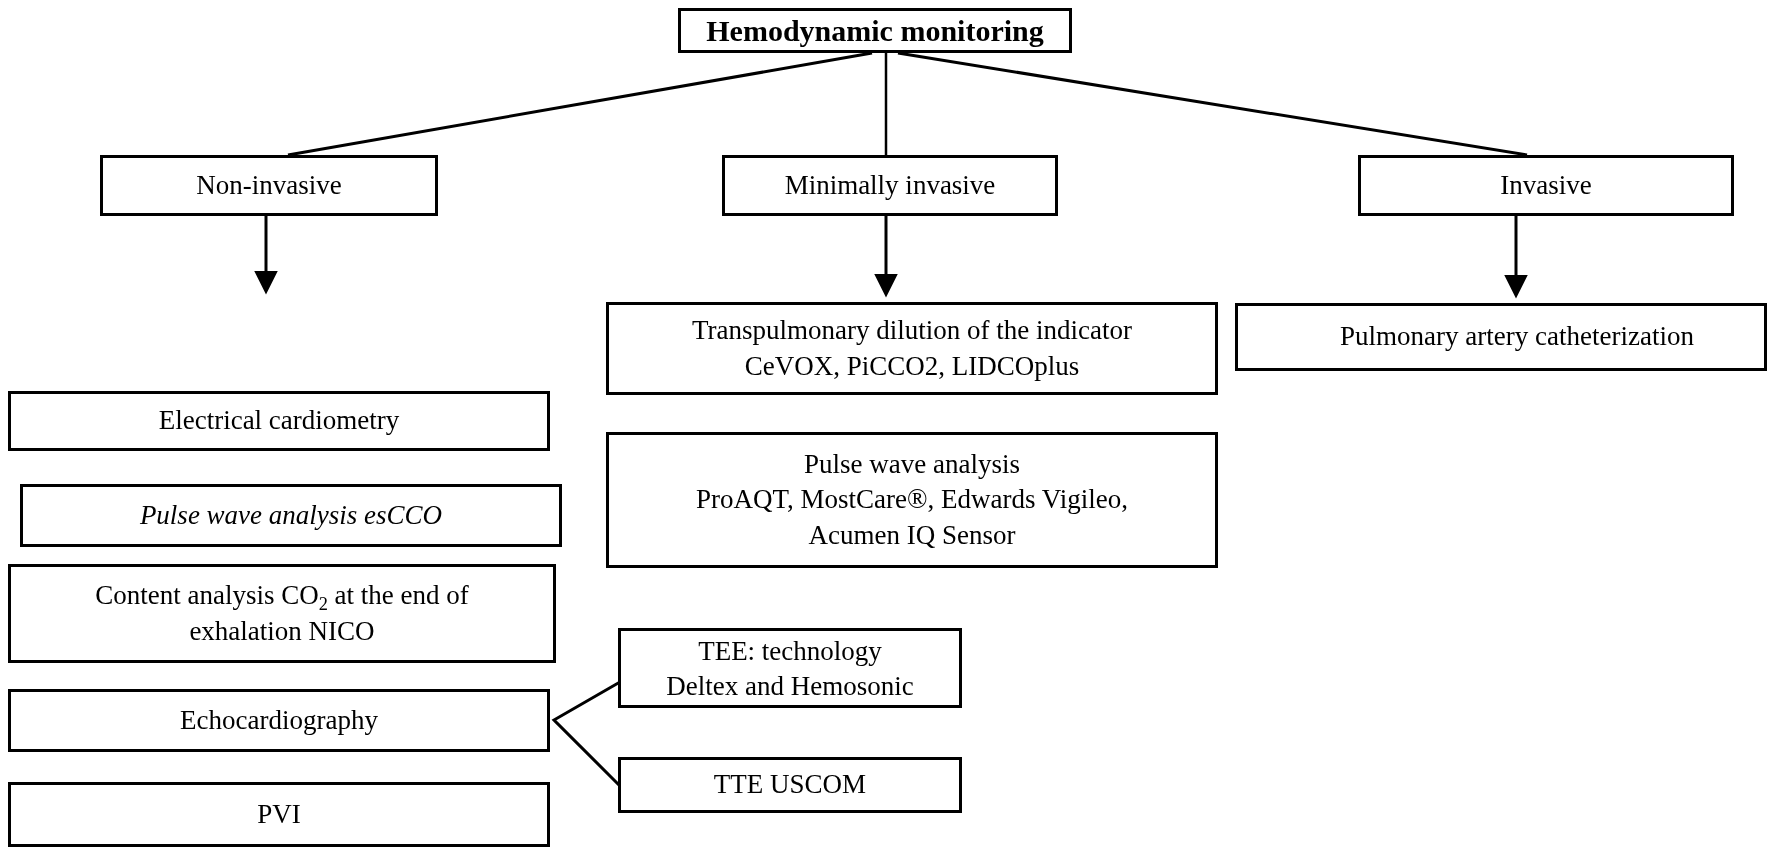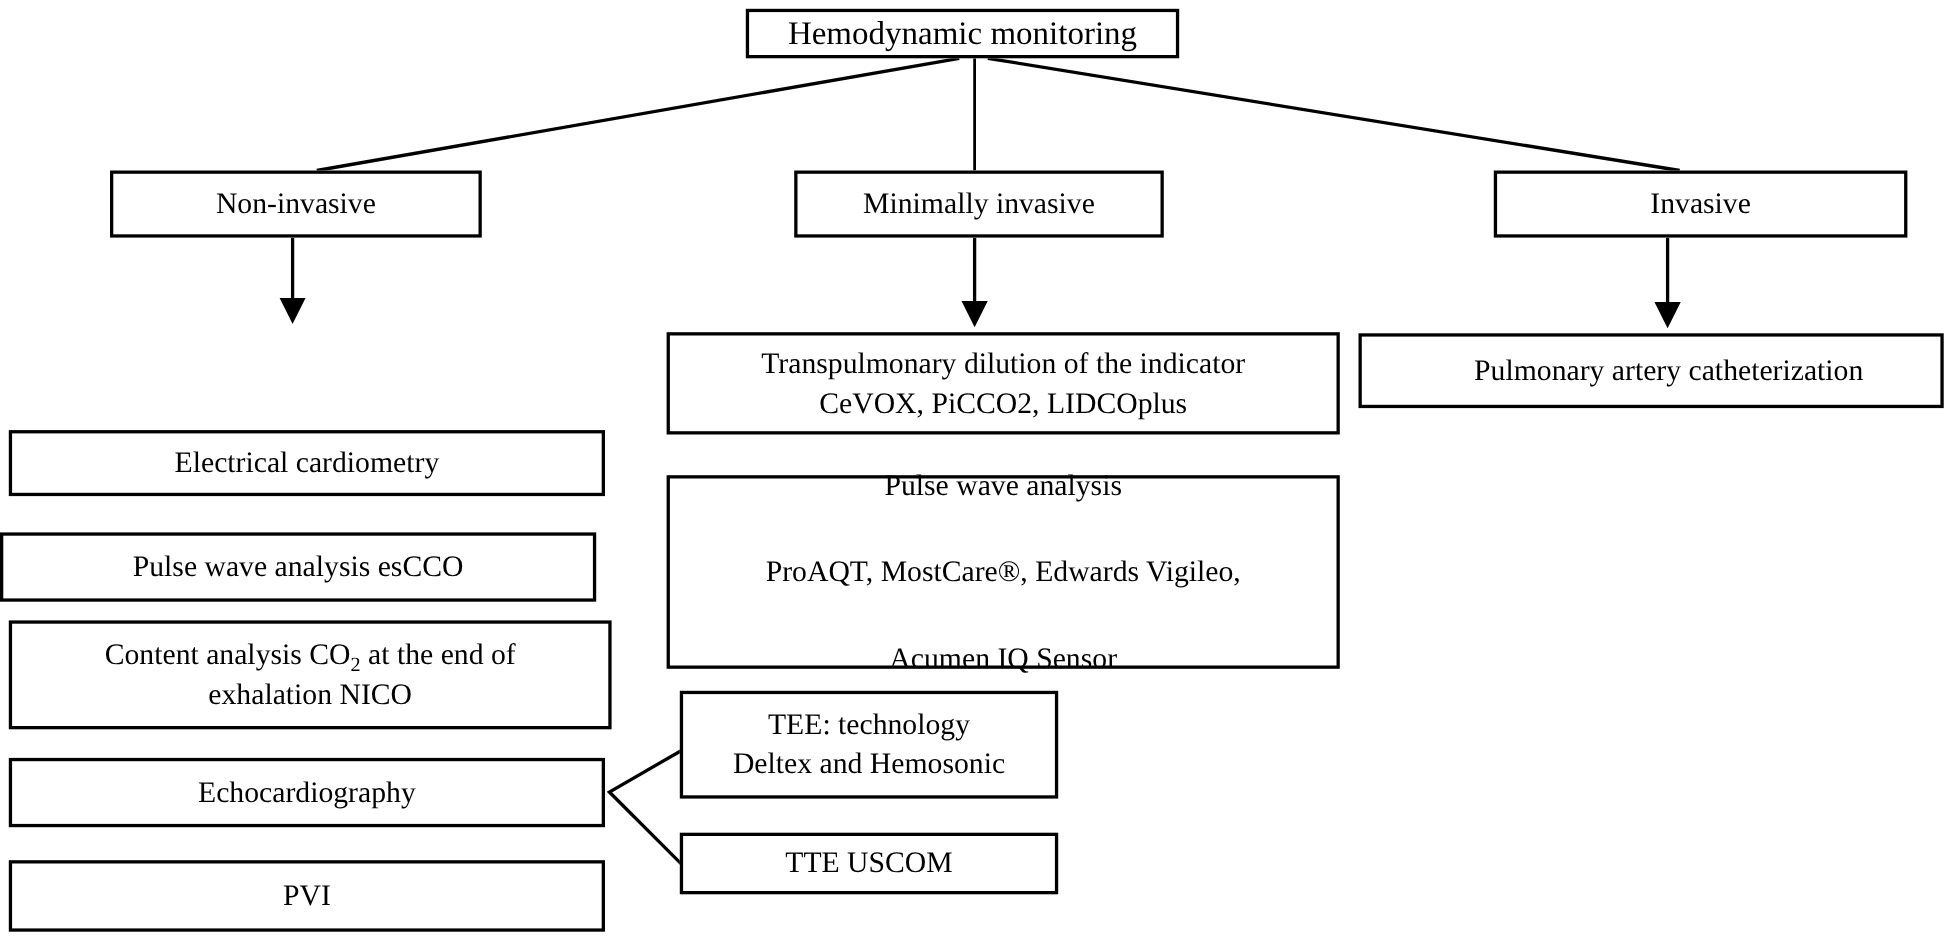--- a/index.html
+++ b/index.html
@@ -11,21 +11,21 @@
     font-family:"Liberation Serif","DejaVu Serif",serif; color:var(--text);
     overflow:hidden;
   }
   #edges{position:absolute; left:0; top:0; width:1772px; height:851px; color:var(--line);}
   .box{
     position:absolute; box-sizing:border-box;
     background:var(--box-fill); border:3px solid var(--border);
     display:flex; flex-direction:column; align-items:center; justify-content:center;
     text-align:center; font-size:27px; line-height:1.32; white-space:nowrap;
   }
-  .box.root{border-width:3px; font-size:30px;}
+  .box.root{border-width:3px; font-size:30px;font-weight:bold;}
   .ln{display:block;}
   sub{font-size:0.68em; line-height:0;}
 </style>
 </head>
 <body>
 
 <div id="canvas">
 
   <svg id="edges" viewBox="0 0 1772 851" xmlns="http://www.w3.org/2000/svg" aria-hidden="true">
     <defs>
@@ -56,21 +56,21 @@
 
   <div class="box" style="left:1358px;top:155px;width:376px;height:61px;">
     <span class="ln">Invasive</span>
   </div>
 
 
   <div class="box" style="left:8px;top:391px;width:542px;height:60px;">
     <span class="ln">Electrical cardiometry</span>
   </div>
 
-  <div class="box" style="left:0;top:484px;width:542px;height:63px;">
+  <div class="box" style="left:20px;top:484px;width:542px;height:63px;font-style:italic;">
     <span class="ln">Pulse wave analysis esCCO</span>
   </div>
 
   <div class="box" style="left:8px;top:564px;width:548px;height:99px;">
     <span class="ln">
       <span>Content analysis CO</span><sub>2</sub><span> at the end of</span>
     </span>
     <span class="ln">exhalation NICO</span>
   </div>
 
@@ -80,27 +80,27 @@
 
   <div class="box" style="left:8px;top:782px;width:542px;height:65px;">
     <span class="ln">PVI</span>
   </div>
 
   <div class="box" style="left:606px;top:302px;width:612px;height:93px;">
     <span class="ln">Transpulmonary dilution of the indicator</span>
     <span class="ln">CeVOX, PiCCO2, LIDCOplus</span>
   </div>
 
-  <div class="box" style="left:606px;top:432px;width:612px;height:176px;gap:43px;">
+  <div class="box" style="left:606px;top:432px;width:612px;height:136px;">
     <span class="ln">Pulse wave analysis</span>
     <span class="ln">ProAQT, MostCare®, Edwards Vigileo,</span>
     <span class="ln">Acumen IQ Sensor</span>
   </div>
 
-  <div class="box" style="left:618px;top:628px;width:344px;height:98px;">
+  <div class="box" style="left:618px;top:628px;width:344px;height:80px;justify-content:flex-end;">
     <span class="ln">TEE: technology</span>
     <span class="ln">Deltex and Hemosonic</span>
   </div>
 
   <div class="box" style="left:618px;top:757px;width:344px;height:56px;">
     <span class="ln">TTE USCOM</span>
   </div>
 
   <div class="box" style="left:1235px;top:303px;width:532px;height:68px;padding-left:32px;">
     <span class="ln">Pulmonary artery catheterization</span>

